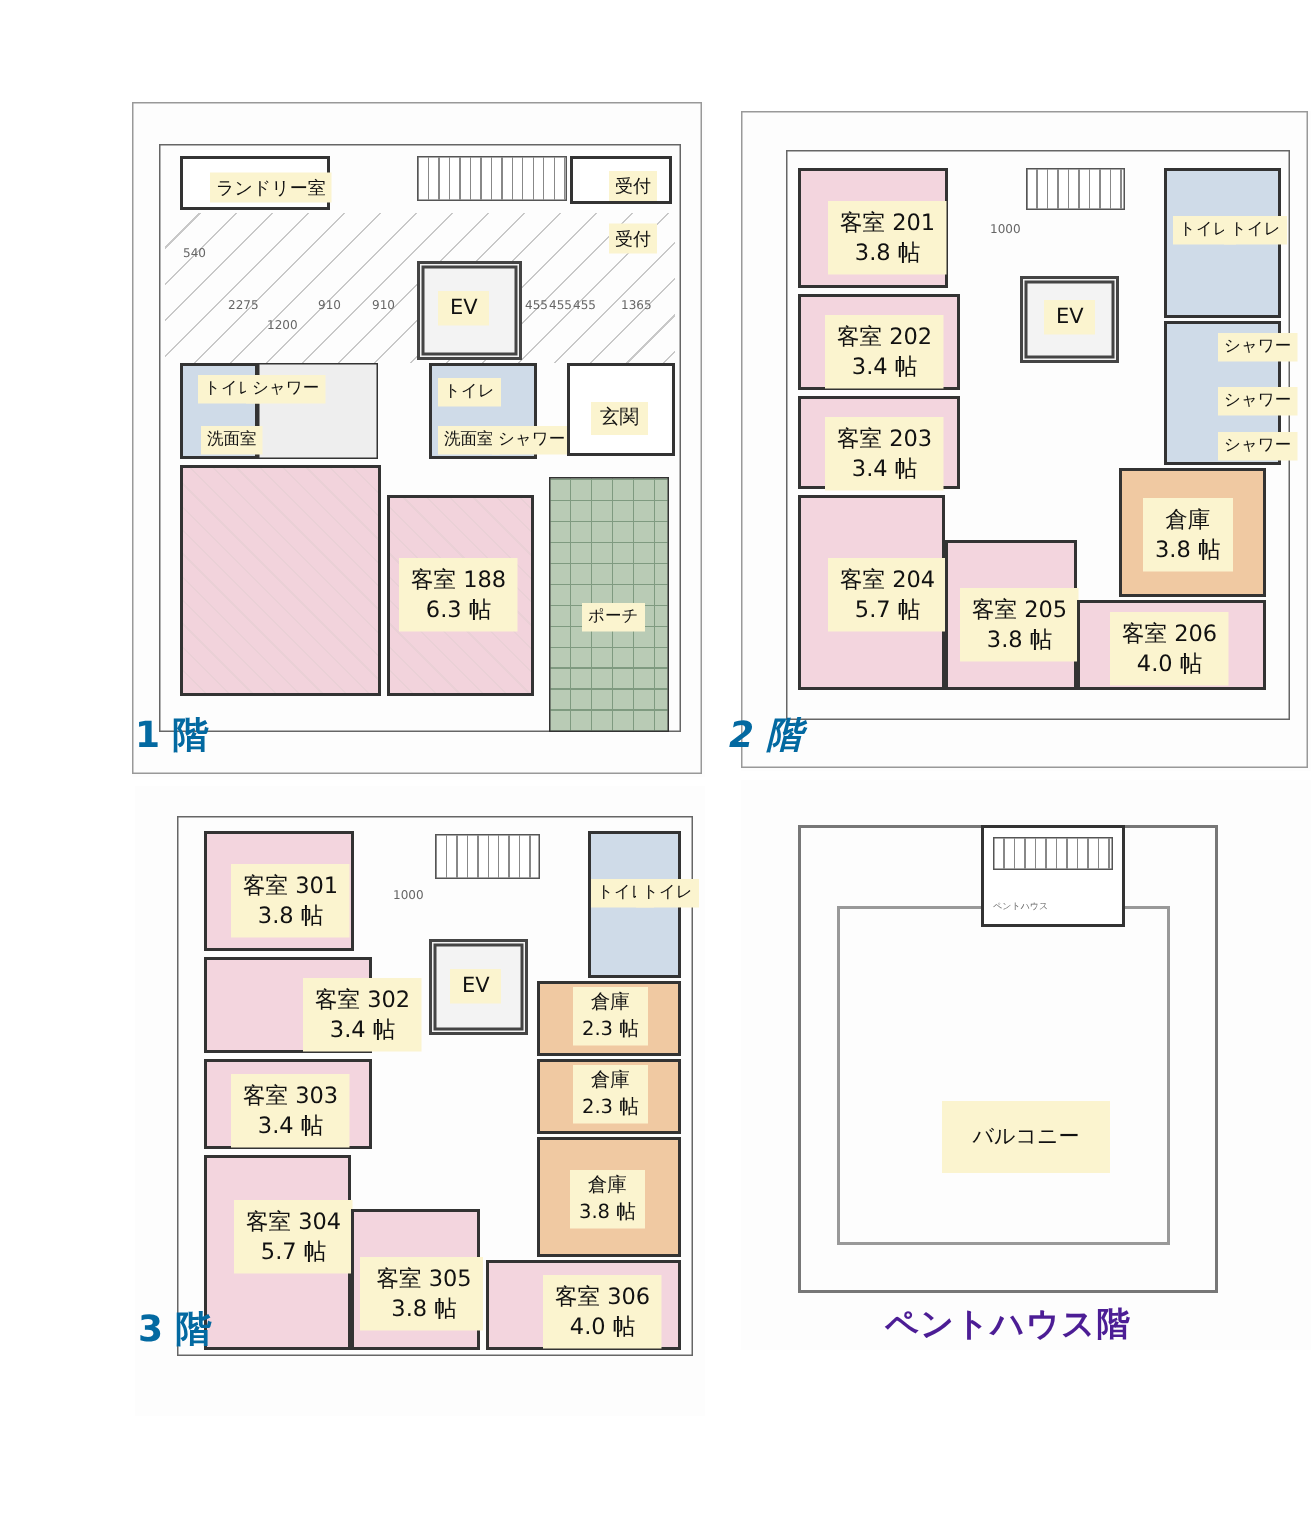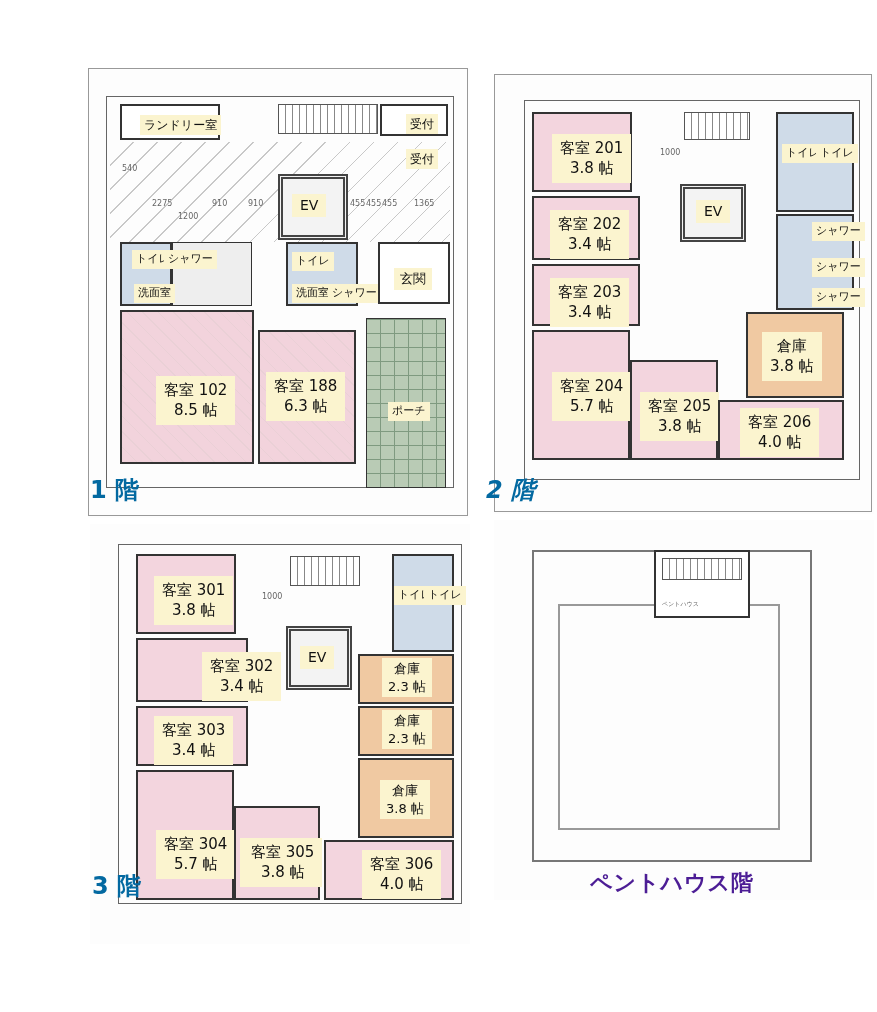--- a/index.html
+++ b/index.html
@@ -73,24 +73,20 @@
 
   <div class="room blue" style="left:198px;top:174px;width:72px;height:64px;"></div>
   <div class="label lbl-small" style="left:204px;top:184px;">トイレ</div>
   <div class="label lbl-small" style="left:204px;top:216px;">洗面室</div>
   <div class="label lbl-small" style="left:240px;top:216px;">シャワー</div>
 
   <div class="room" style="left:290px;top:174px;width:72px;height:62px;background:#fff;"></div>
   <div class="label lbl-room" style="left:306px;top:200px;font-size:13px;padding:2px 6px;">玄関</div>
 
   <div class="room pink" style="left:32px;top:242px;width:134px;height:154px;"></div>
-  <div class="label lbl-room" style="left:68px;top:308px;">
-    <span class="l1">客室 102</span>
-    <span class="l2">8.5 帖</span>
-  </div>
   <div class="room pink" style="left:170px;top:262px;width:98px;height:134px;"></div>
   <div class="label lbl-room" style="left:178px;top:304px;">
     <span class="l1">客室 188</span>
     <span class="l2">6.3 帖</span>
   </div>
 
   <div class="room green" style="left:278px;top:250px;width:80px;height:170px;border-width:1px;"></div>
   <div class="label lbl-small" style="left:300px;top:334px;">ポーチ</div>
   <div class="floor-title" style="left:2px;top:406px;">1 階</div>
 </div>
@@ -180,21 +176,21 @@
   <div class="label lbl-room" style="left:292px;top:186px;font-size:13px;padding:2px 6px;">
     <span class="l1">倉庫</span>
     <span class="l2">2.3 帖</span>
   </div>
   <div class="room orange" style="left:268px;top:234px;width:96px;height:80px;"></div>
   <div class="label lbl-room" style="left:290px;top:256px;font-size:13px;padding:2px 6px;">
     <span class="l1">倉庫</span>
     <span class="l2">3.8 帖</span>
   </div>
   <div class="room pink2" style="left:46px;top:246px;width:98px;height:130px;"></div>
-  <div class="label lbl-room" style="left:66px;top:306px;">
+  <div class="label lbl-room" style="left:66px;top:276px;">
     <span class="l1">客室 304</span>
     <span class="l2">5.7 帖</span>
   </div>
   <div class="room pink2" style="left:144px;top:282px;width:86px;height:94px;"></div>
   <div class="label lbl-room" style="left:150px;top:314px;padding-left:11px;">
     <span class="l1">客室 305</span>
     <span class="l2">3.8 帖</span>
   </div>
   <div class="room pink2" style="left:234px;top:316px;width:130px;height:60px;"></div>
   <div class="label lbl-room" style="left:272px;top:326px;">
@@ -203,14 +199,15 @@
   </div>
   <div class="floor-title" style="left:2px;top:346px;">3 階</div>
 </div>
 
 <div class="plan" style="left:494px;top:520px;width:380px;height:380px;">
   <div class="wall" style="left:38px;top:30px;width:280px;height:312px;border-width:2px;border-color:#777;"></div>
   <div class="wall" style="left:64px;top:84px;width:222px;height:226px;border-width:2px;border-color:#999;"></div>
   <div class="room" style="left:160px;top:30px;width:96px;height:68px;background:#fff;"></div>
   <div class="stairs" style="left:168px;top:38px;width:80px;height:22px;"></div>
   <div class="tiny" style="left:168px;top:80px;font-size:6px;">ペントハウス</div>
+  <div class="label" style="left:134px;top:214px;width:112px;height:48px;line-height:48px;font-size:14px;">バルコニー</div>
   <div class="ph-title" style="left:96px;top:348px;">ペントハウス階</div>
 </div>
 
 </body></html>

